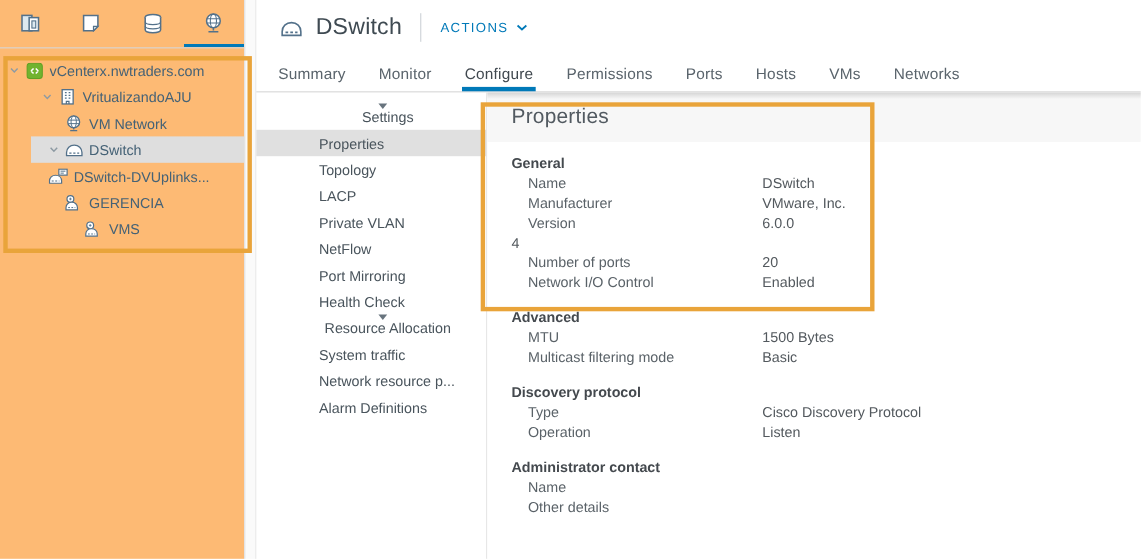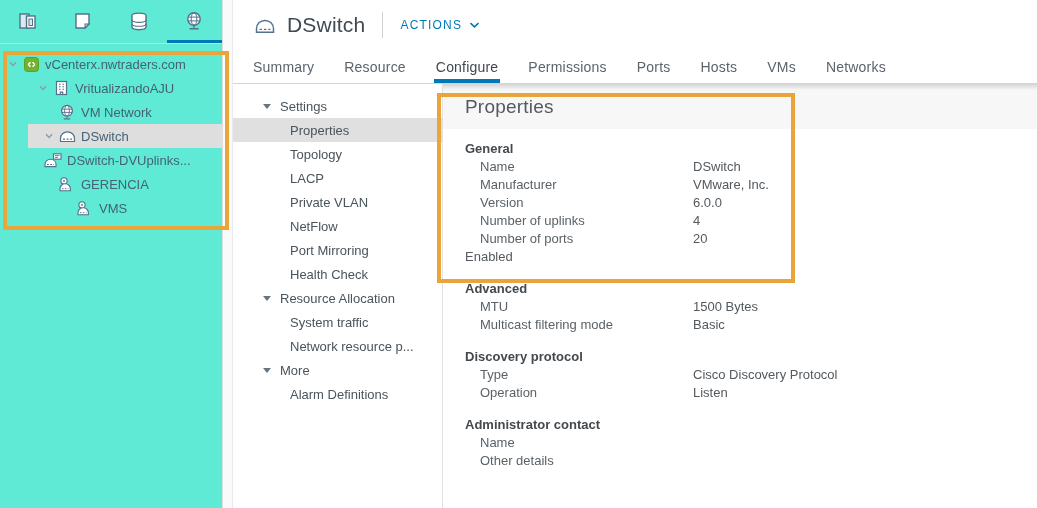--- a/index.html
+++ b/index.html
@@ -3,21 +3,21 @@
 <meta charset="utf-8">
 <style>
   * { margin:0; padding:0; box-sizing:border-box; }
   html,body { width:1037px; height:508px; }
   body {
     font-family:"Liberation Sans", sans-serif;
     background:#fff; color:#4a545c; overflow:hidden; position:relative;
     font-size:13px;
   }
   
-  #left-panel { position:absolute; left:0; top:0; width:222px; height:508px; background:#5eead4; }
+  #left-panel { position:absolute; left:0; top:0; width:222px; height:508px; background:#fdba74; }
   #icon-bar { height:44px; border-bottom:1px solid #d6d6d6; display:flex; }
   .nav-slot { flex:1; display:flex; align-items:center; justify-content:center; cursor:pointer; }
   .nav-slot.active { box-shadow: inset 0 -3px 0 #0079b8; }
   #tree { padding-top:8px; }
   .tree-row { height:24px; display:flex; align-items:center; cursor:pointer; white-space:nowrap; }
   .tree-row.selected { background:linear-gradient(to right, transparent 28px, #dedede 28px); }
   .tw-chevron { width:18px; height:16px; display:inline-flex; align-items:center; justify-content:center; flex:none; }
   .tw-icon { width:18px; height:16px; display:inline-flex; align-items:center; justify-content:center; margin-right:5px; flex:none; }
   .tree-label { font-size:13px; color:#456276; overflow:hidden; text-overflow:ellipsis; }
   
@@ -33,21 +33,21 @@
     letter-spacing:1.2px; cursor:pointer; font-weight:500; }
   #tab-bar { height:34px; border-bottom:1px solid #d6d6d6; display:flex; align-items:stretch;
     padding-left:20px; flex:none; }
   .tab { margin-right:30px; display:flex; align-items:center; font-size:14px; color:#5a646c;
     cursor:pointer; position:relative; letter-spacing:0.2px; }
   .tab.active { color:#40484f; }
   .tab.active::after { content:""; position:absolute; left:-2px; right:-2px; bottom:0; height:4px; background:#0079b8; }
   #body { flex:1; display:flex; min-height:0; }
   
   #submenu { width:210px; flex:none; border-right:1px solid #e2e2e2; padding-top:10px; }
-  .submenu-group { height:24px; display:flex; align-items:center; padding-left:30px; cursor:pointer; color:#49545c; }
+  .submenu-group { height:24px; display:flex; align-items:center; padding-left:30px; cursor:pointer; color:#49545c;flex-direction:column; }
   .caret { width:0; height:0; border-left:4.5px solid transparent; border-right:4.5px solid transparent;
     border-top:5px solid #68747e; margin-right:9px; flex:none; }
   .submenu-item { height:24px; display:flex; align-items:center; padding-left:57px; cursor:pointer; color:#49545c; }
   .submenu-item.selected { background:#e0e0e0; }
   
   #content { flex:1; position:relative; background:#fff; min-width:0; }
   #content::before { content:""; position:absolute; left:0; top:0; right:0; height:6px;
     background:linear-gradient(rgba(0,0,0,0.14), rgba(0,0,0,0)); pointer-events:none; }
   #props-title-band { height:45px; background:#f7f7f7; display:flex; align-items:center; padding-left:22px; }
   #props-title { font-size:19px; color:#525a61; letter-spacing:0.2px; }
@@ -205,21 +205,21 @@
     <span id="header-divider"></span>
     <span id="actions-button">
       <span>ACTIONS</span>
       <svg width="11" height="7" viewBox="0 0 11 7">
           <path d="M1.5,1.2 l4,3.6 4,-3.6" fill="none" stroke="#0079b8" stroke-width="1.6"></path>
         </svg>
     </span>
   </div>
   <div id="tab-bar">
       <div class="tab">Summary</div>
-      <div class="tab">Resource</div>
+      <div class="tab">Monitor</div>
       <div class="tab active">Configure</div>
       <div class="tab">Permissions</div>
       <div class="tab">Ports</div>
       <div class="tab">Hosts</div>
       <div class="tab">VMs</div>
       <div class="tab">Networks</div>
     </div>
   <div id="body">
     <div id="submenu">
         <div class="submenu-group">
@@ -232,24 +232,20 @@
         <div class="submenu-item">Private VLAN</div>
         <div class="submenu-item">NetFlow</div>
         <div class="submenu-item">Port Mirroring</div>
         <div class="submenu-item">Health Check</div>
         <div class="submenu-group">
           <span class="caret"></span>
           <span>Resource Allocation</span>
         </div>
         <div class="submenu-item">System traffic</div>
         <div class="submenu-item">Network resource p...</div>
-        <div class="submenu-group">
-          <span class="caret"></span>
-          <span>More</span>
-        </div>
         <div class="submenu-item">Alarm Definitions</div>
       </div>
     <div id="content">
       <div id="props-title-band">
         <span id="props-title">Properties</span>
       </div>
       <div id="sections">
           <div class="prop-section">
             <div class="section-heading">General</div>
             <div class="prop-row">
@@ -258,28 +254,28 @@
             </div>
             <div class="prop-row">
               <span class="prop-label">Manufacturer</span>
               <span class="prop-value">VMware, Inc.</span>
             </div>
             <div class="prop-row">
               <span class="prop-label">Version</span>
               <span class="prop-value">6.0.0</span>
             </div>
             <div class="prop-row">
-              <span class="prop-label">Number of uplinks</span>
               <span class="prop-value">4</span>
             </div>
             <div class="prop-row">
               <span class="prop-label">Number of ports</span>
               <span class="prop-value">20</span>
             </div>
             <div class="prop-row">
+              <span class="prop-label">Network I/O Control</span>
               <span class="prop-value">Enabled</span>
             </div>
           </div>
           <div class="prop-section">
             <div class="section-heading">Advanced</div>
             <div class="prop-row">
               <span class="prop-label">MTU</span>
               <span class="prop-value">1500 Bytes</span>
             </div>
             <div class="prop-row">

